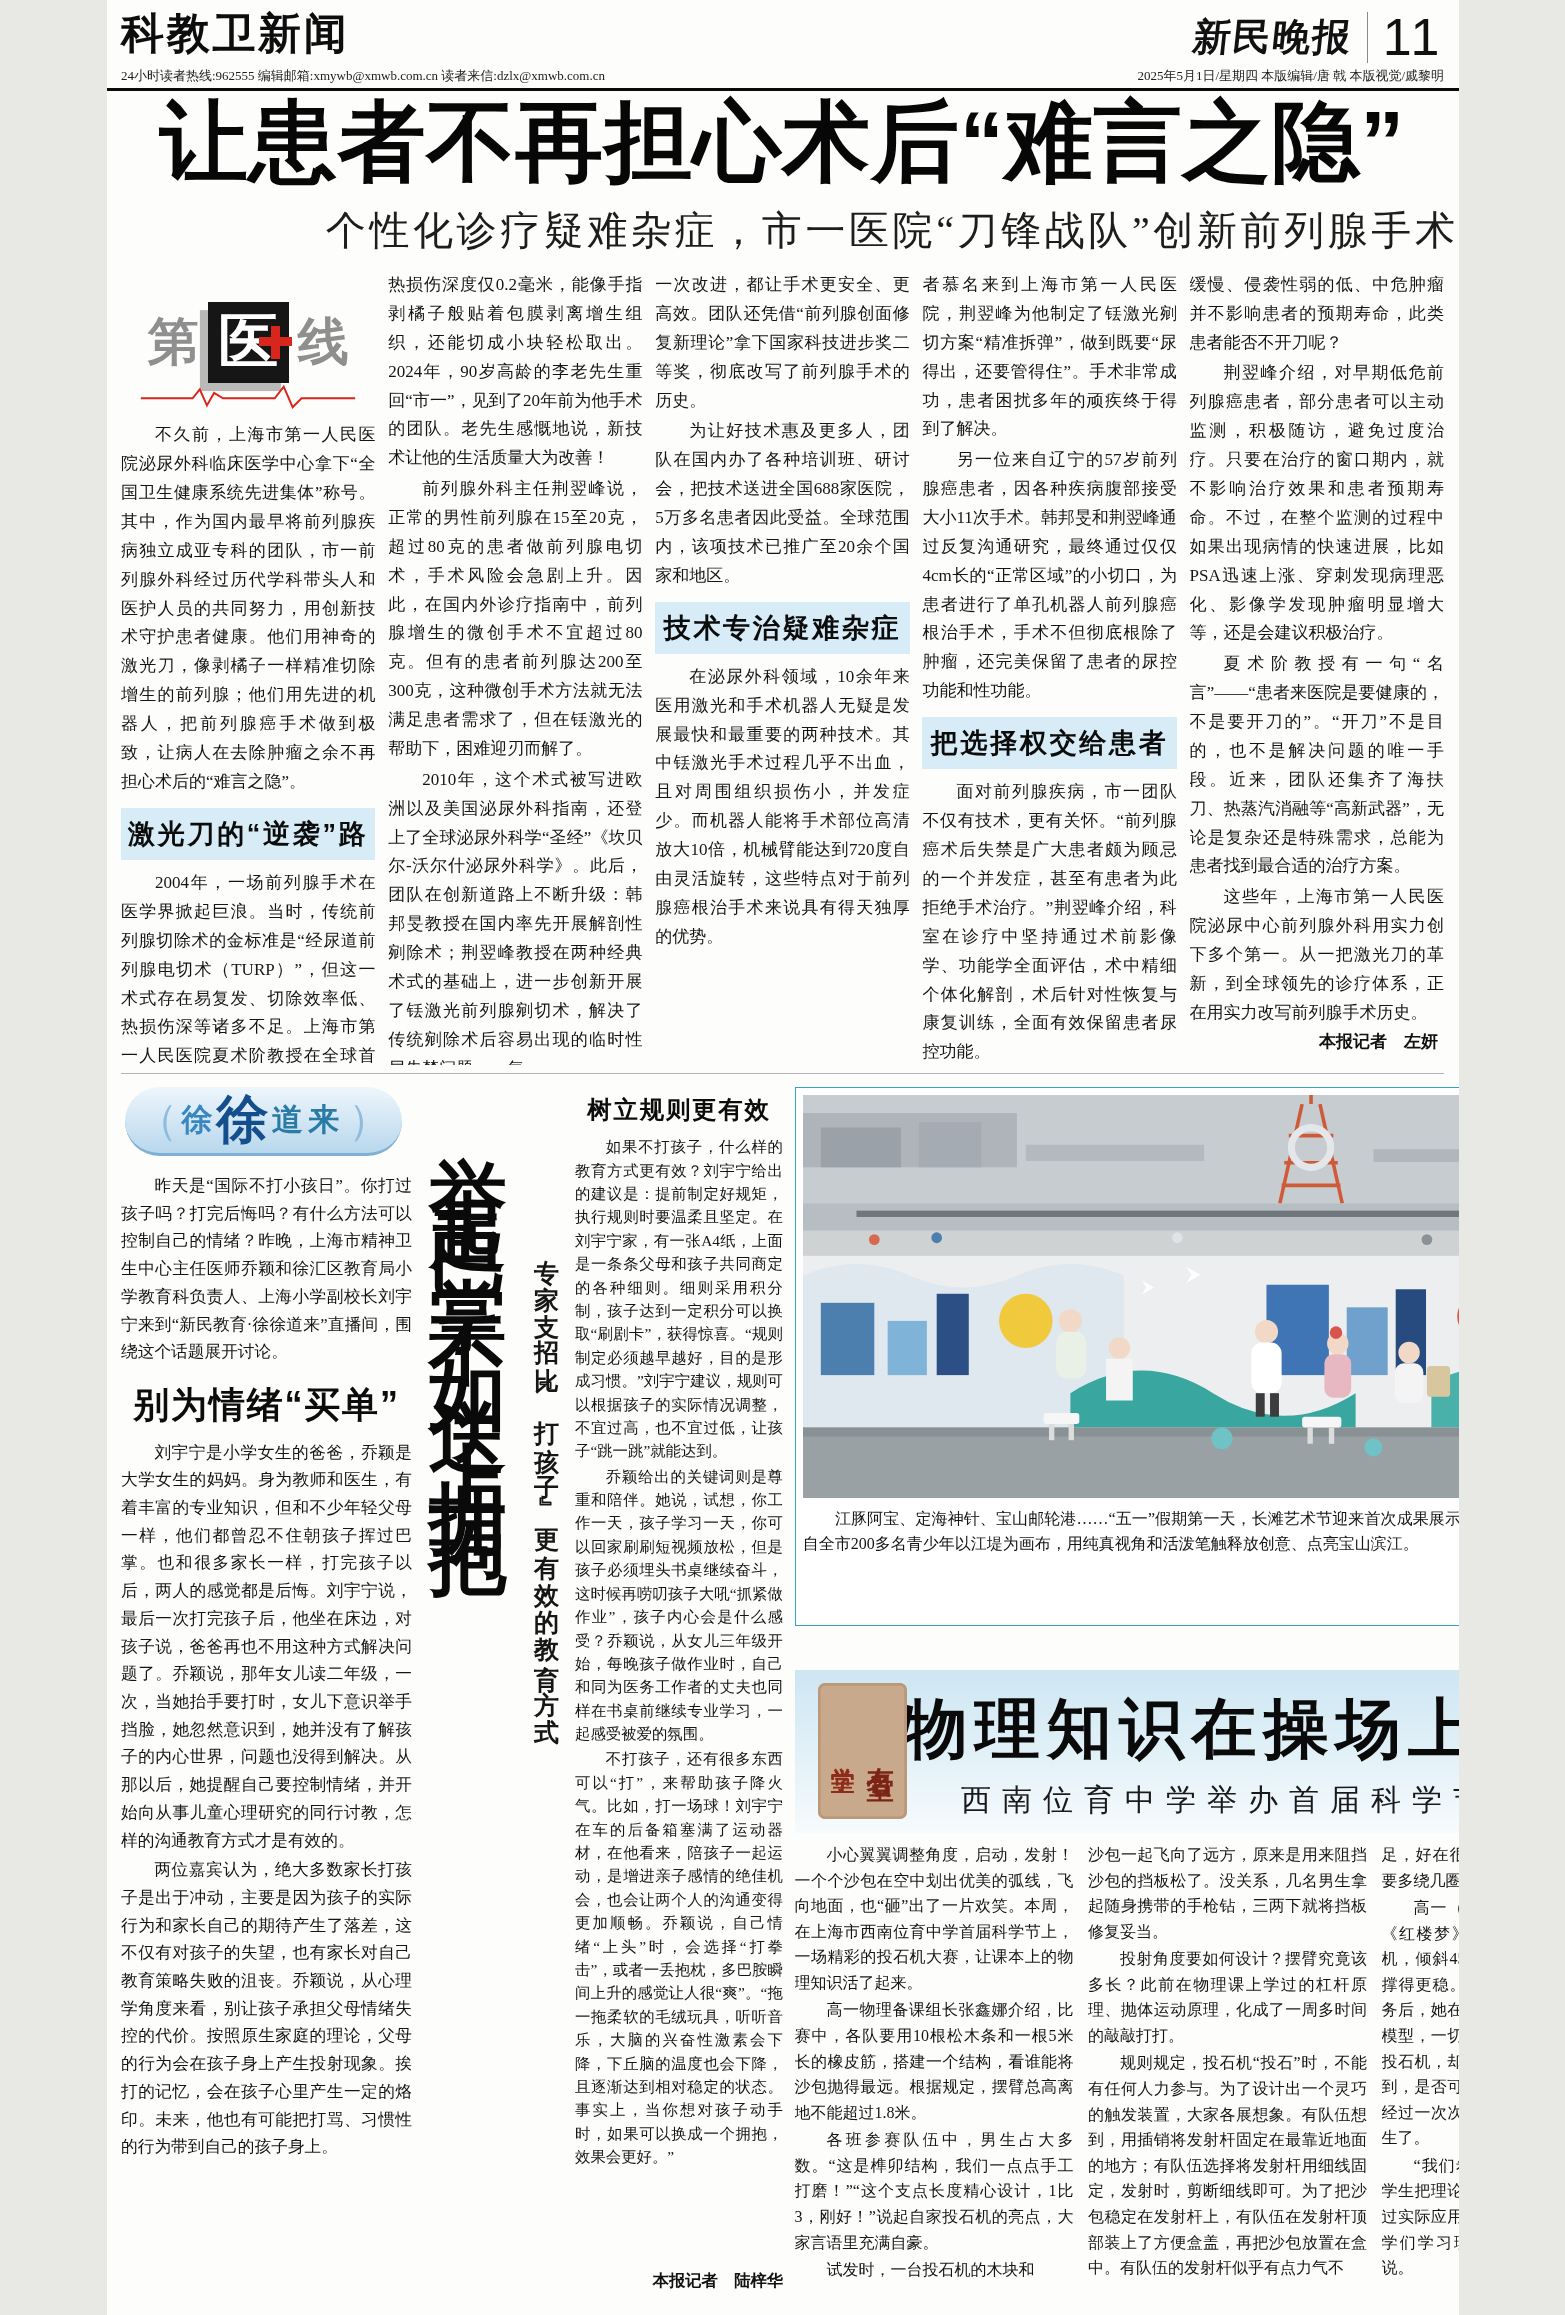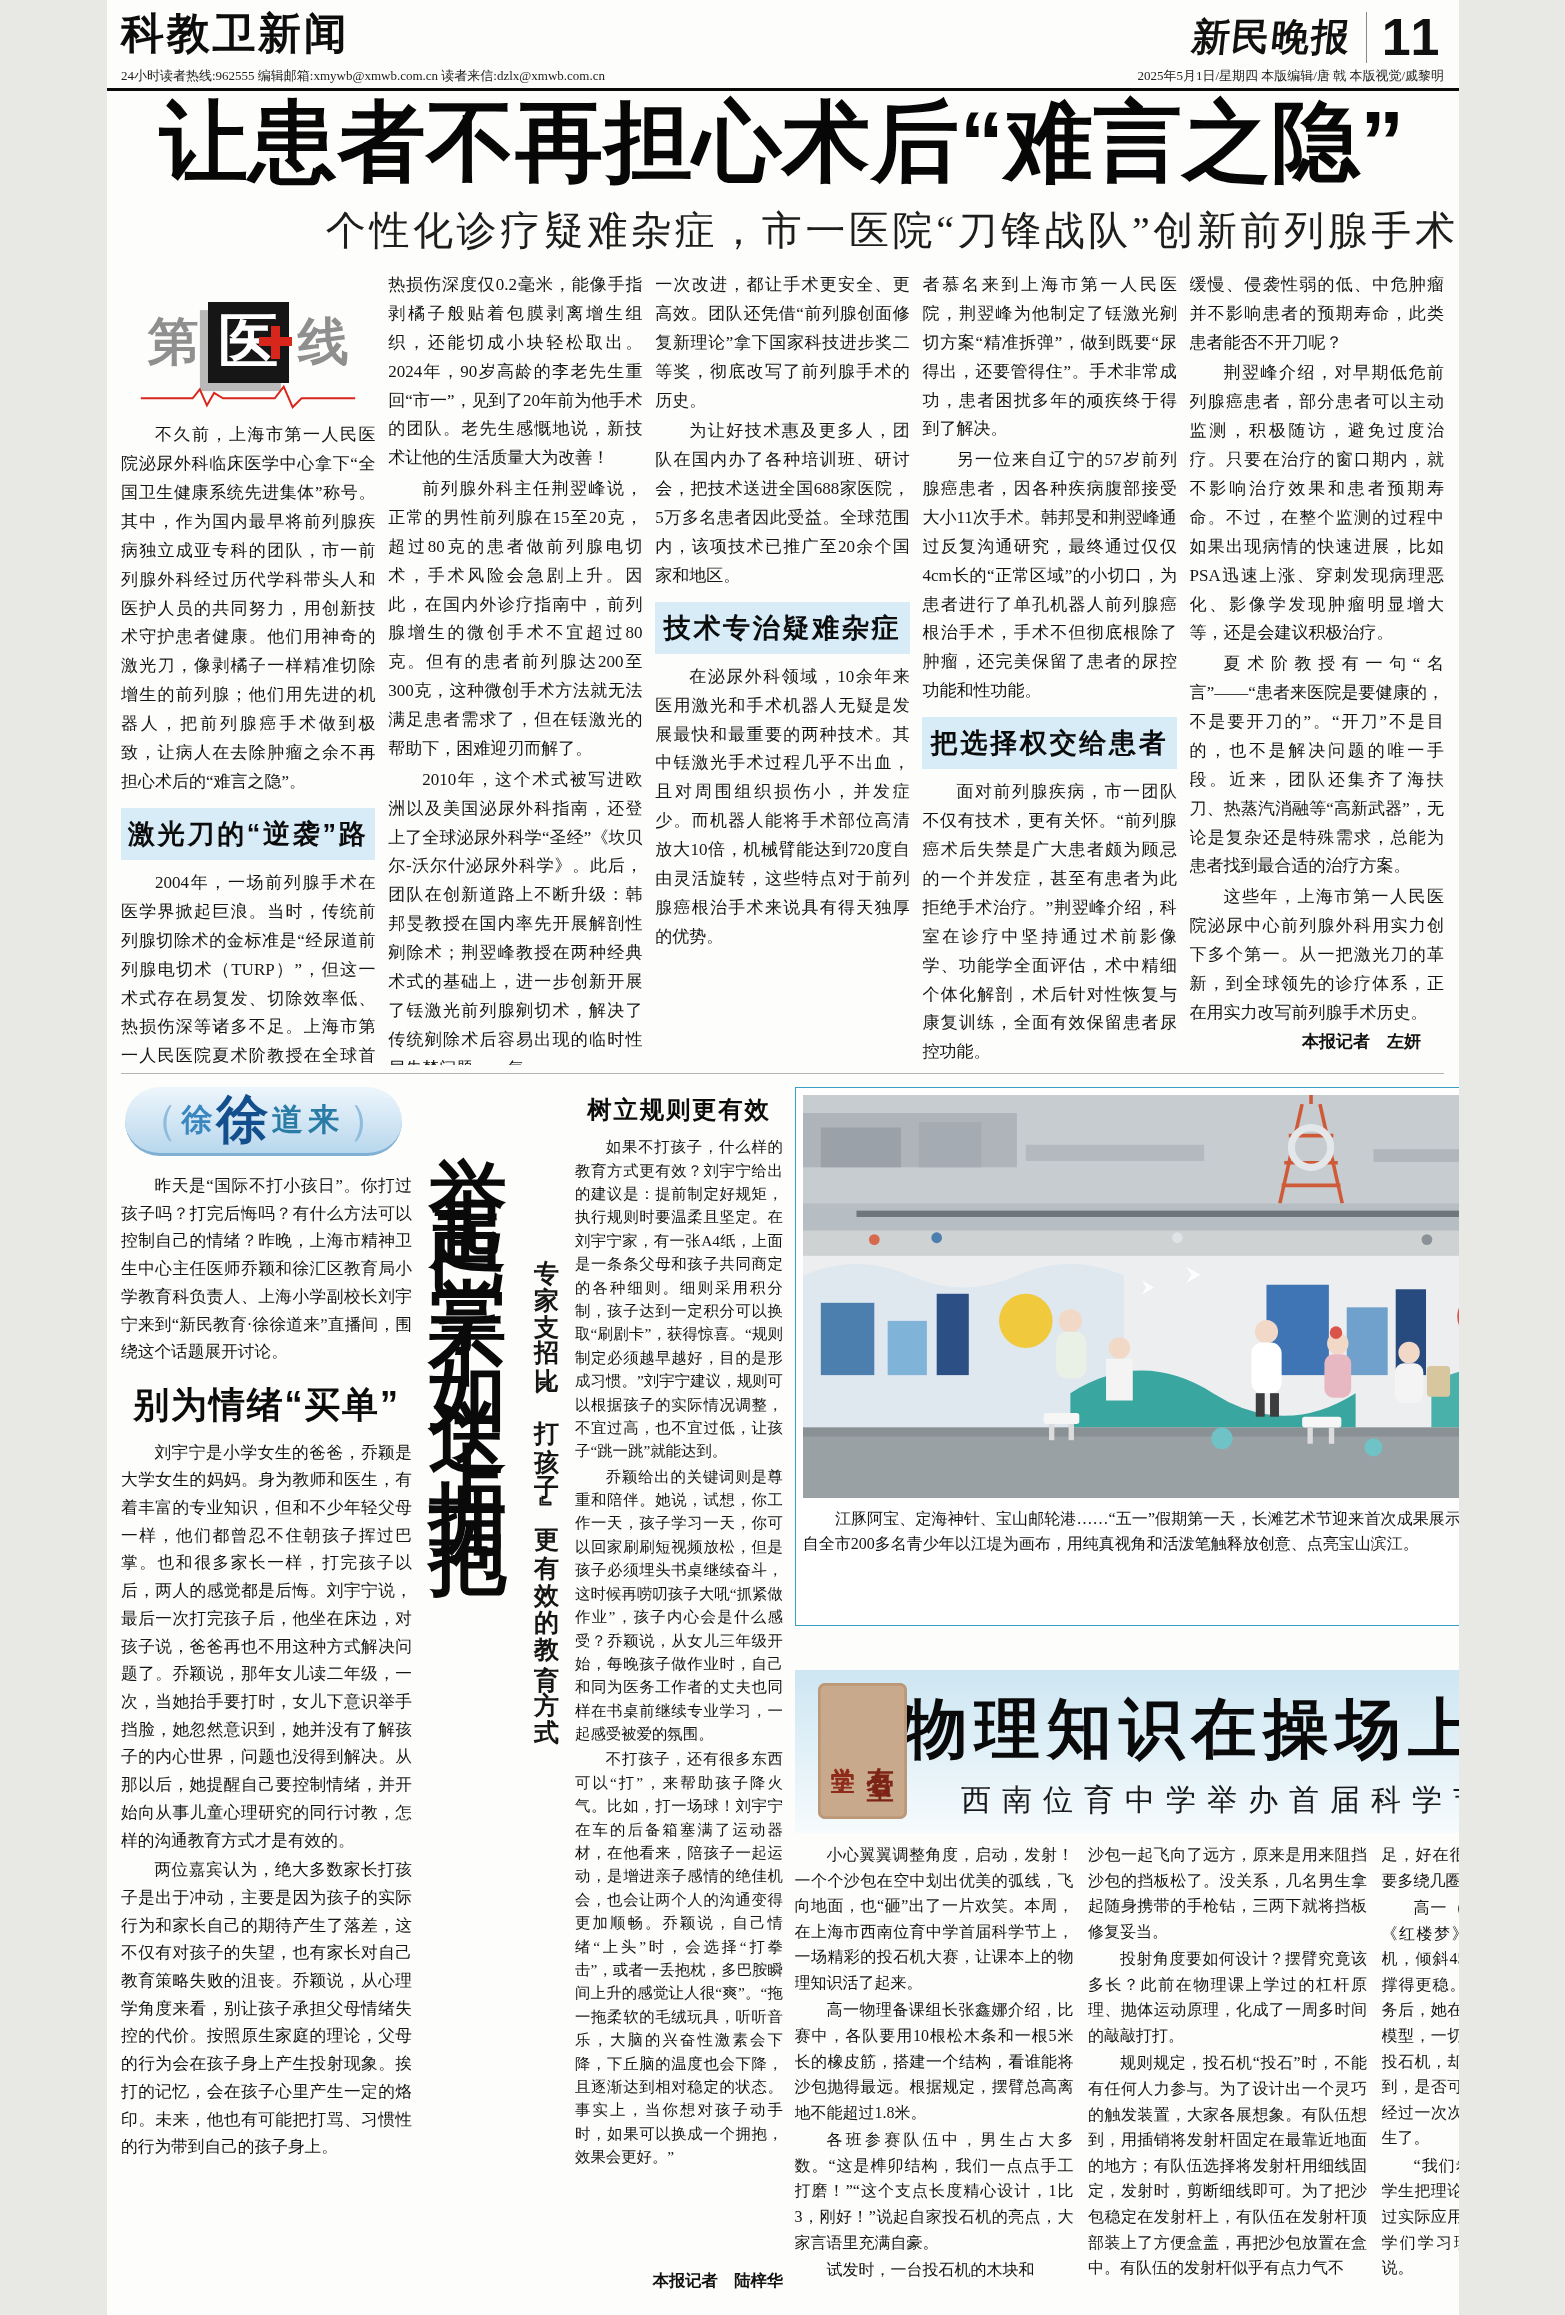--- a/index.html
+++ b/index.html
@@ -9,21 +9,21 @@
     background:#fdfdfb; color:#111; overflow:hidden;
     font-family:"Liberation Serif", serif;
   }
   
   .section-title { position:absolute; left:14.5px; top:5.4px; font-size:43px; font-weight:900;
     font-family:"Liberation Sans", sans-serif; letter-spacing:2.7px; color:#0d0d0d; }
   .masthead-wrap { position:absolute; right:16.3px; top:7.2px; display:flex; align-items:center; gap:14.5px; }
   .masthead { font-size:38px; font-weight:900; font-family:"Liberation Serif", serif;
     transform:skewX(-6deg); letter-spacing:1.8px; }
   .mast-divider { width:1.8px; height:51px; background:#8a8a8a; }
-  .page-number { font-size:52px; font-weight:700; font-family:"Liberation Sans", sans-serif; letter-spacing:2.7px; }
+  .page-number { font-size:52px; font-weight:400; font-family:"Liberation Sans", sans-serif; letter-spacing:2.7px; }
   .info-row { position:absolute; left:14.5px; right:14.5px; top:67px; display:flex;
     justify-content:space-between; font-size:13px; color:#1c1c1c;
     font-family:"Liberation Serif", serif; }
   .header-rule { position:absolute; left:0; right:0; top:88px; height:2.7px; background:#0a0a0a; }
   
   .headline { position:absolute; left:0; right:0; top:96px; text-align:center;
     font-size:88px; font-weight:900; font-family:"Liberation Sans", sans-serif;
     line-height:1.05; letter-spacing:0.9px; color:#070707; }
   .subheadline { position:absolute; left:0; right:0; top:203px; text-align:right;
     font-size:40px; font-weight:500; letter-spacing:3.6px; color:#1d1d1d;
@@ -32,21 +32,21 @@
     display:flex; gap:12.7px; }
   .col { flex:1; overflow:hidden; position:relative; }
   .para { font-size:17px; line-height:1.7; text-align:justify; text-indent:2em;
     color:#151515; margin-bottom:1.8px; }
   .para.cont { text-indent:0; }
   .sec-head { background:#d7ecf7; color:#0c0c0c; font-size:27px; font-weight:800;
     font-family:Liberation Sans, sans-serif; text-align:center; padding:8.1px 1.8px;
     margin:11px 0 9px; letter-spacing:2.7px; }
   .sub-head2 { font-size:36px; font-weight:900; font-family:"Liberation Sans", sans-serif;
     text-align:center; margin:14.5px 0 9px; letter-spacing:1.8px; color:#0c0c0c; }
-  .lead-byline { position:absolute; right:32px; top:1028px; font-weight:700; font-size:17px;
+  .lead-byline { position:absolute; right:15px; top:1028px; font-weight:700; font-size:17px;
     background:#fdfdfb; padding:1.8px 5.4px; }
   
   .diyixian { height:143px; display:flex; align-items:center; justify-content:center;
     gap:9px; position:relative; margin-bottom:7.2px; }
   .dyx-side { font-size:51px; font-weight:900; color:#8f8f8f; font-family:"Liberation Sans", sans-serif; }
   .med-box { width:81px; height:81px; background:#161616; color:#fff; font-size:60px; font-weight:900;
     display:flex; align-items:center; justify-content:center; position:relative;
     box-shadow:-8.1px 8.1px 0 #b9b9b9; font-family:"Liberation Sans", sans-serif; }
   .med-cross { position:absolute; right:-3.6px; top:23.5px; width:33px; height:33px; }
   .med-cross::before { content:""; position:absolute; left:11.8px; top:0; width:9px; height:33px; background:#d9261c; }

